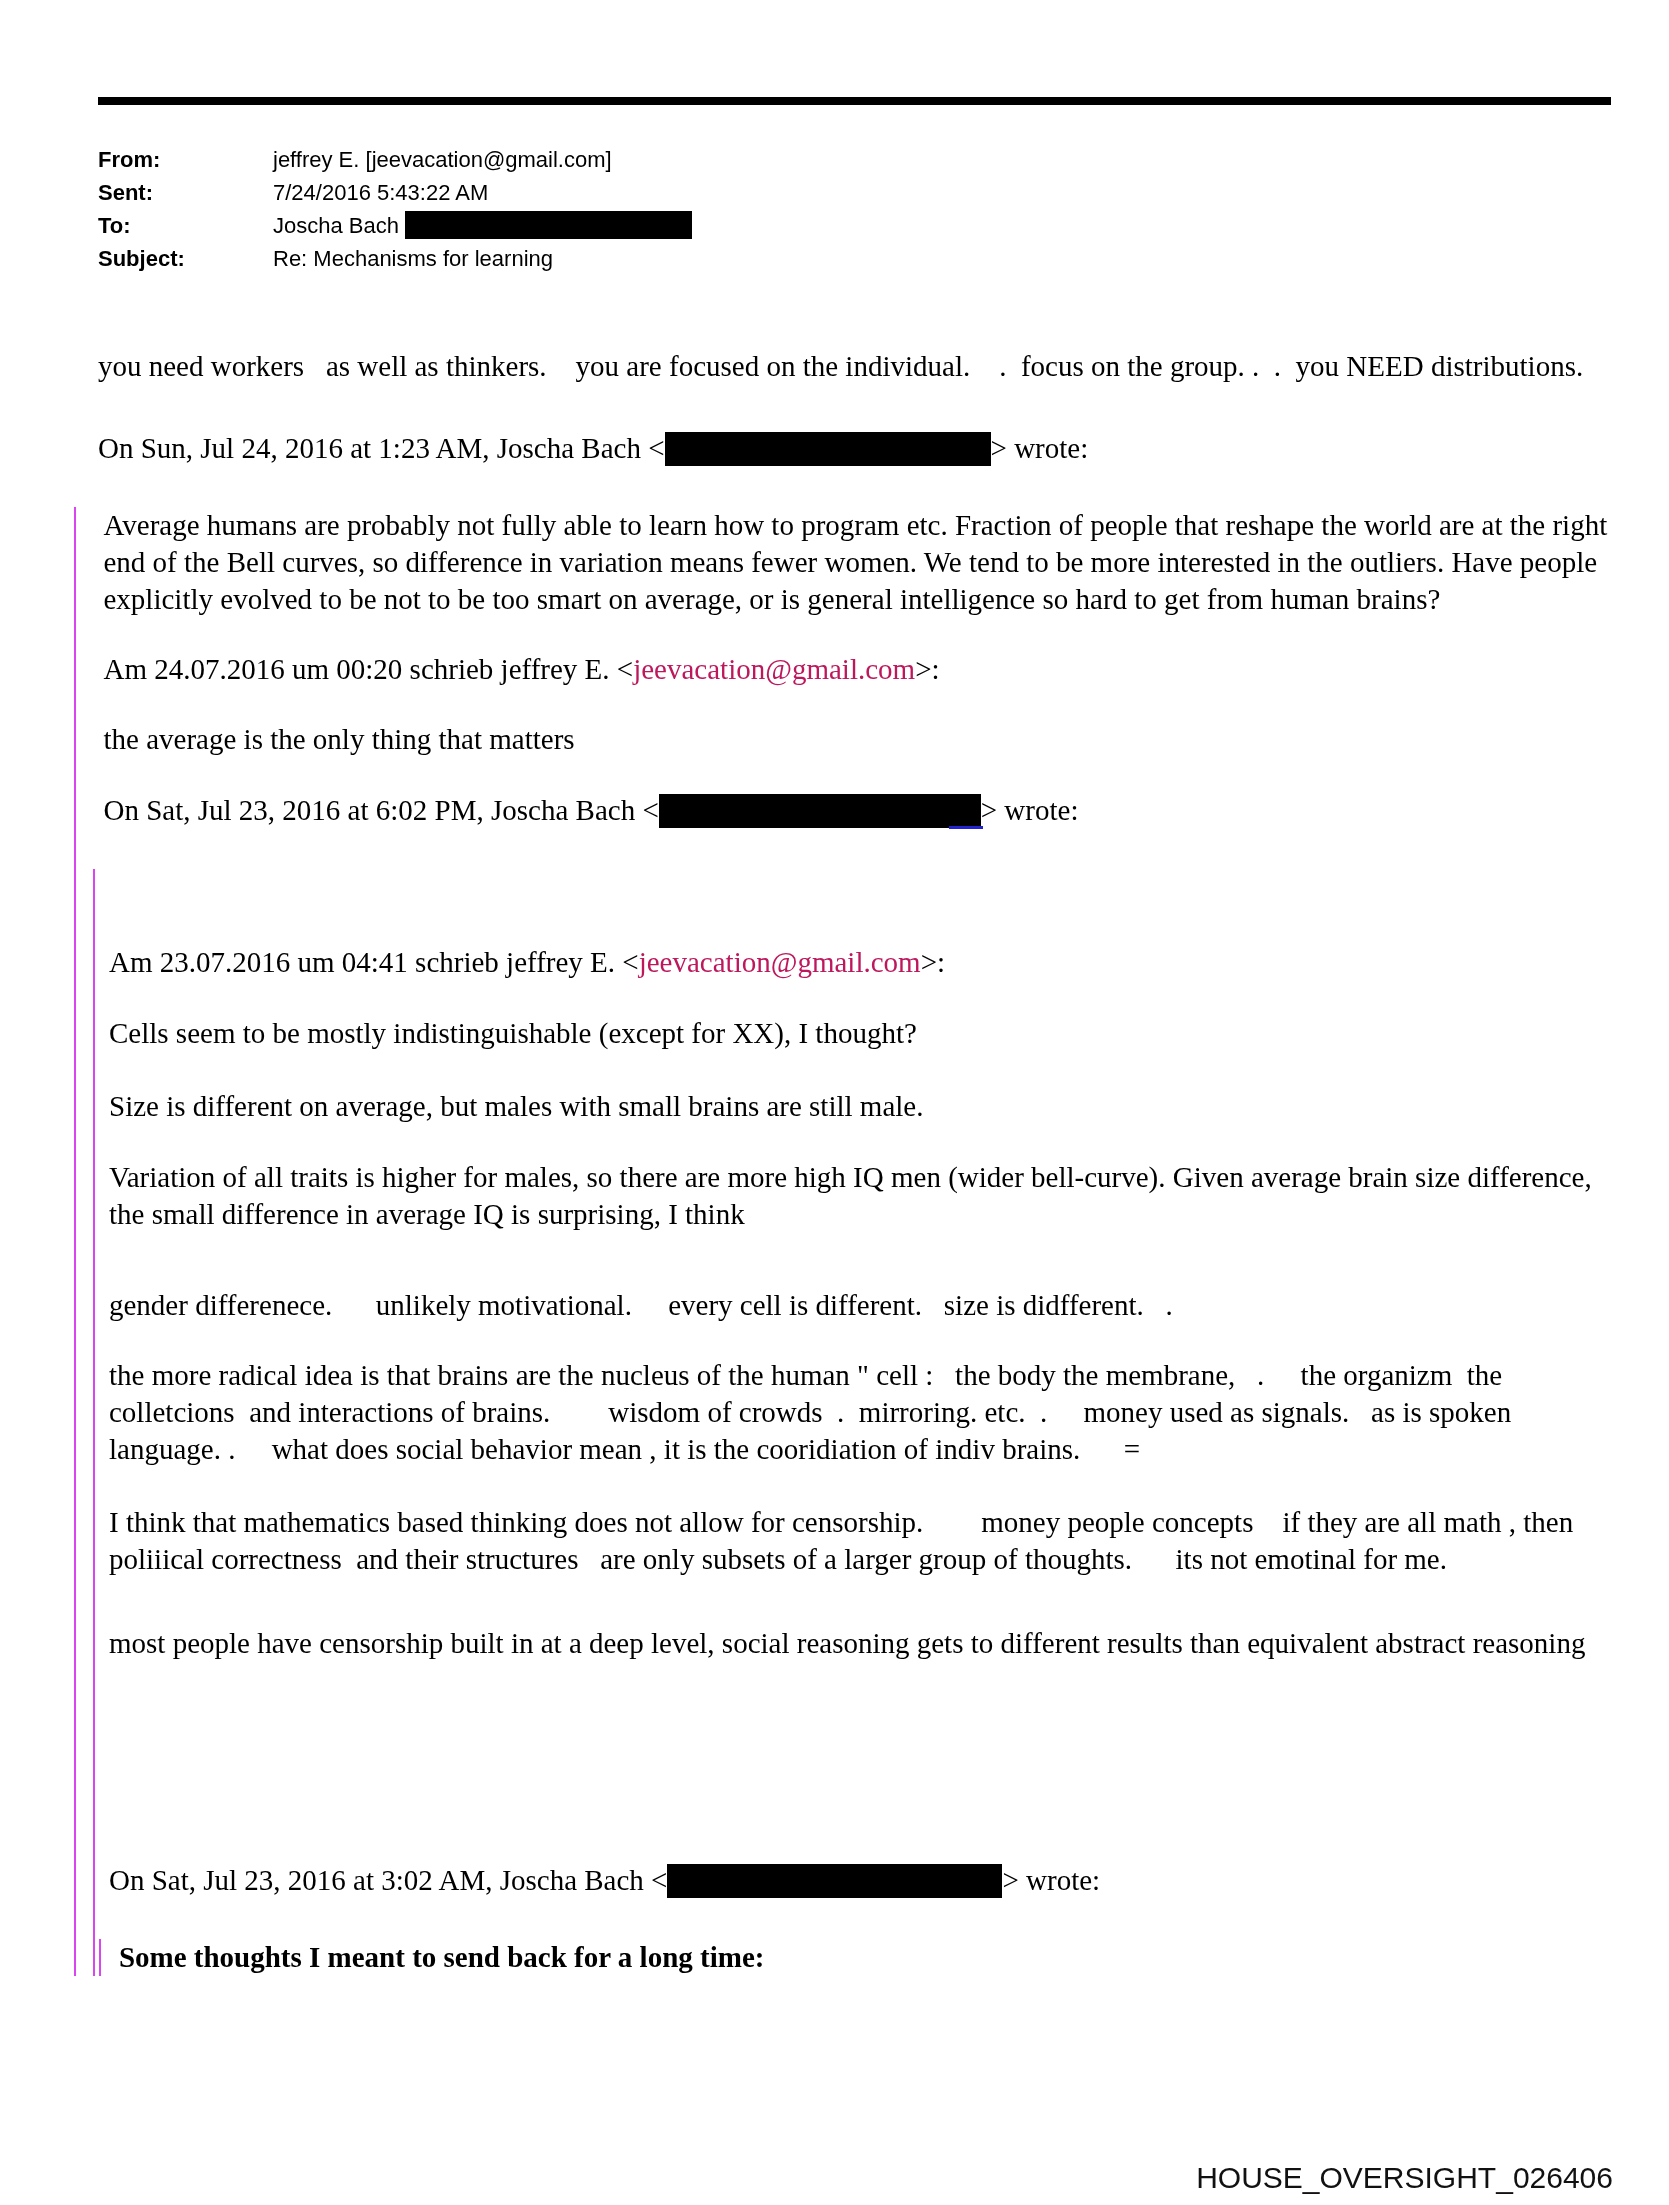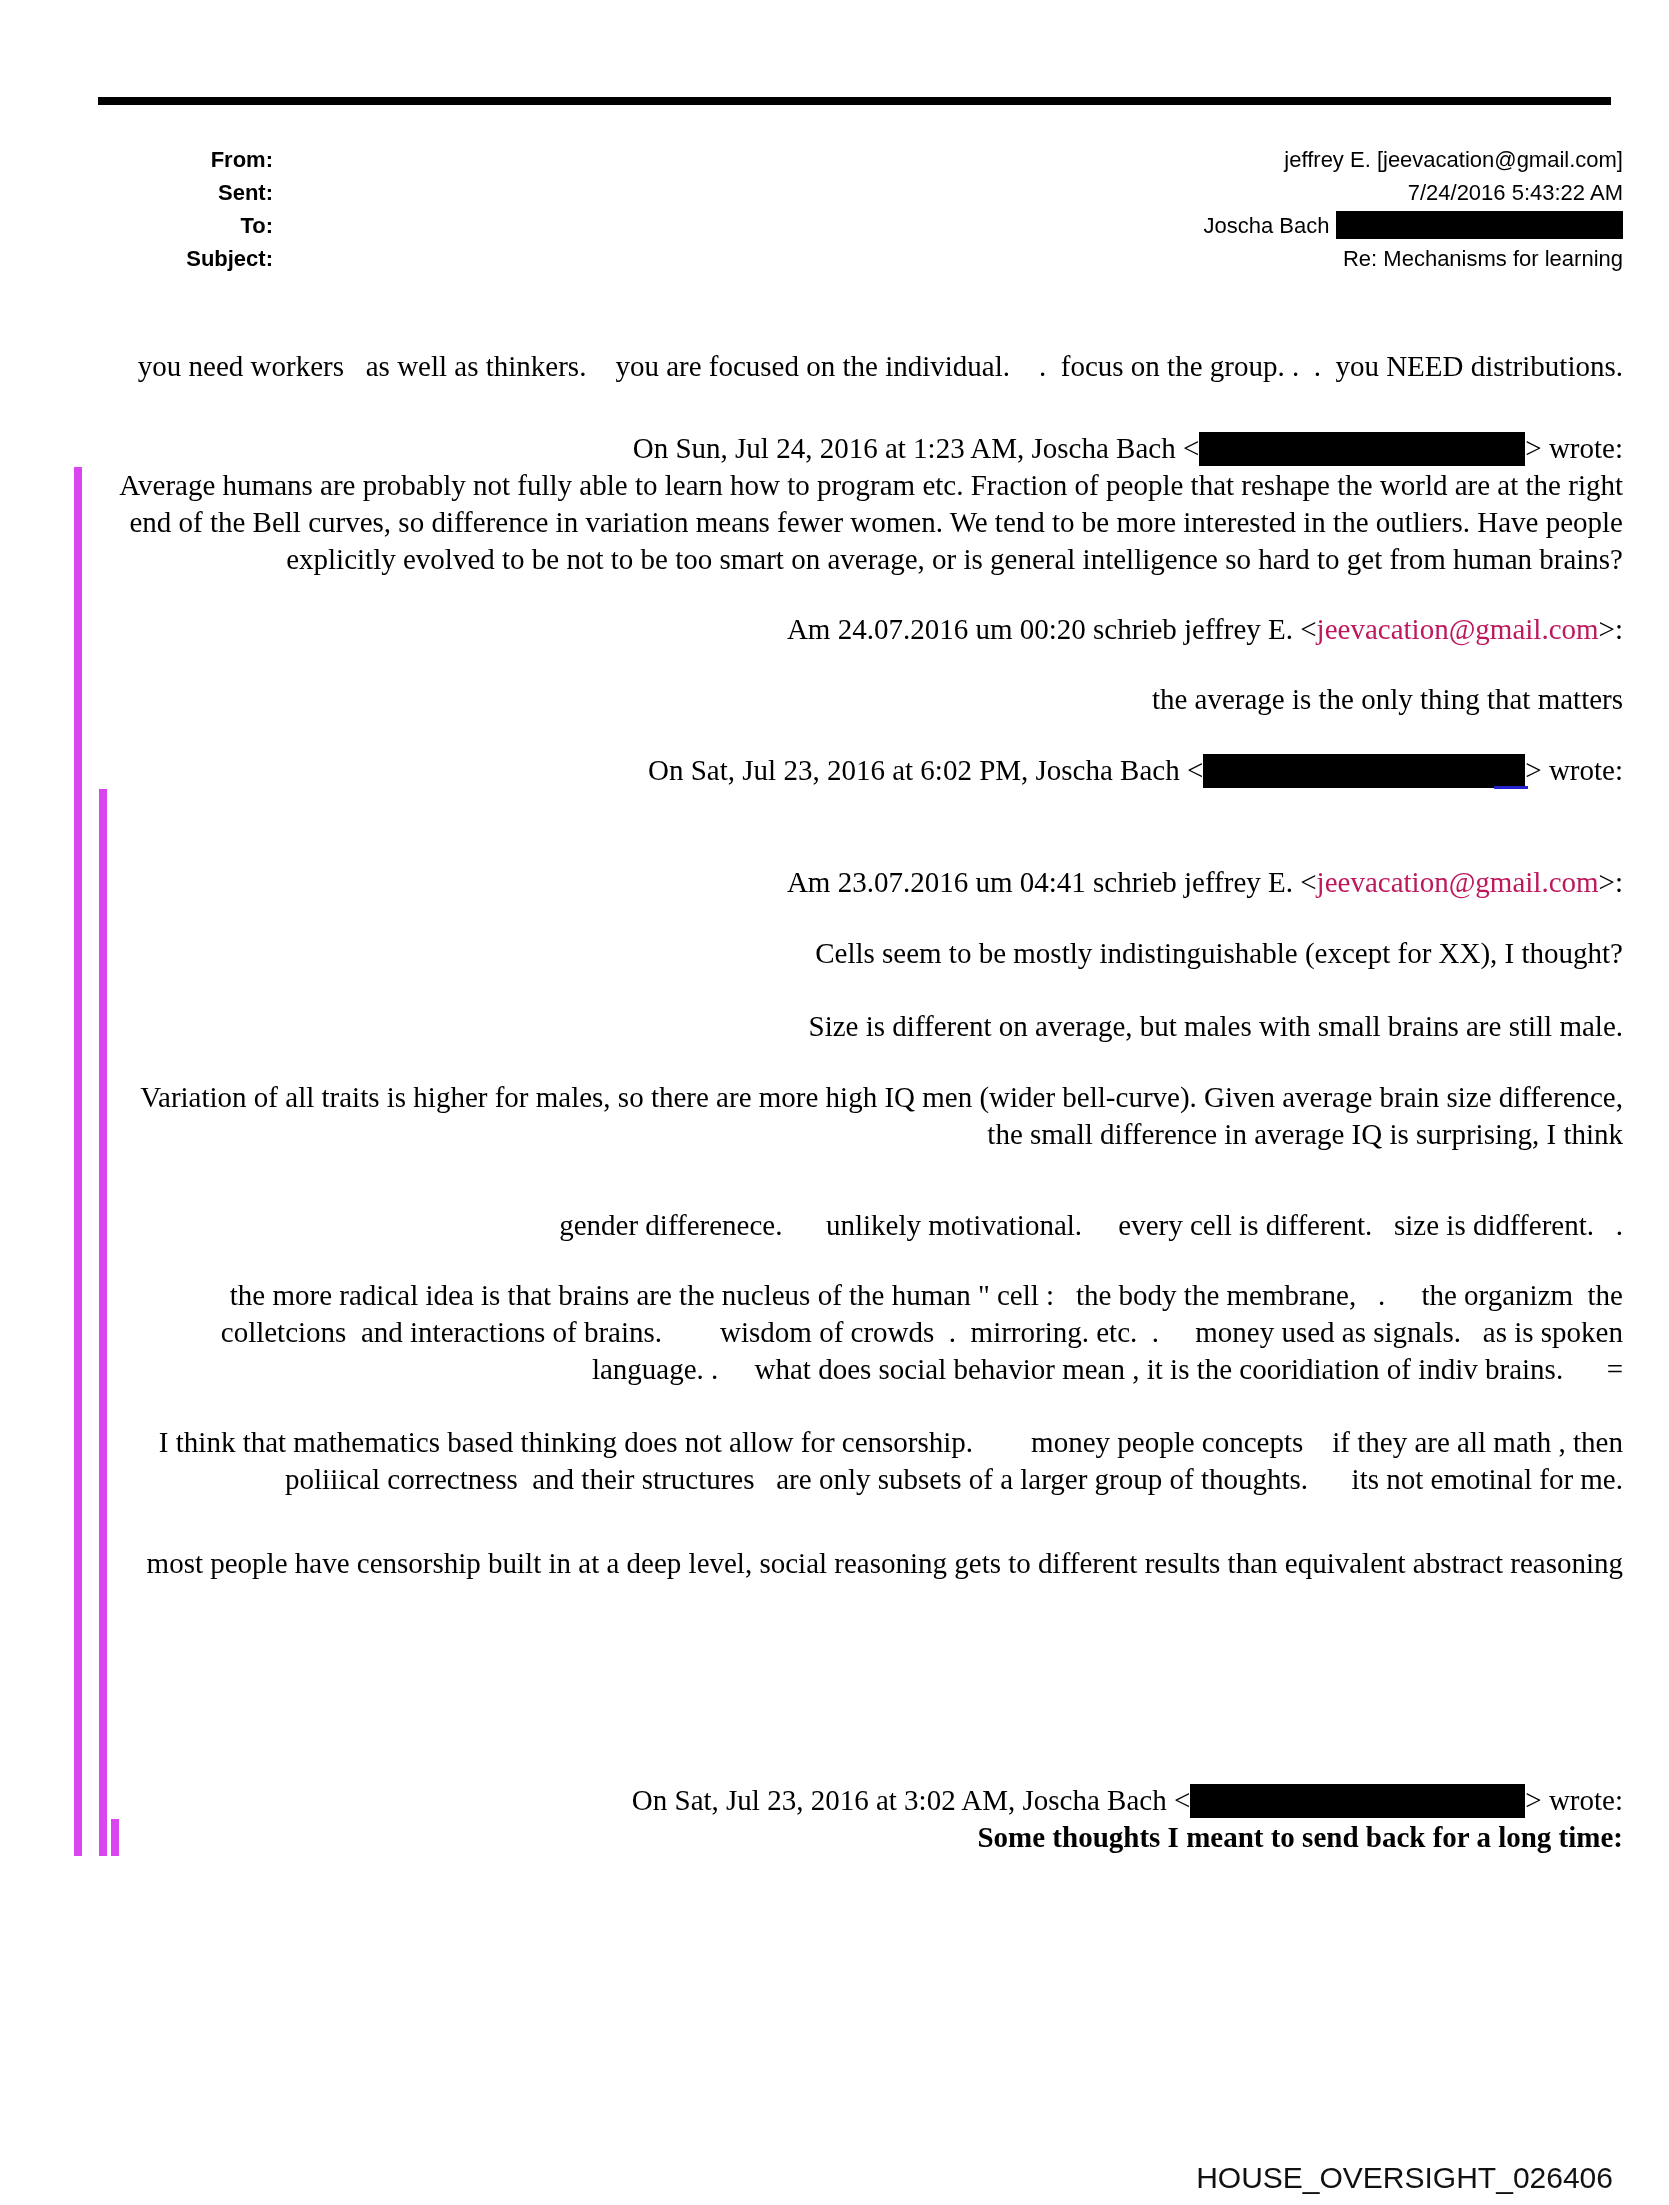--- a/index.html
+++ b/index.html
@@ -5,32 +5,31 @@
   html,body{margin:0;padding:0;background:#888;}
   .page{
     position:relative;
     width:1669px;height:2205px;
     background:#ffffff;
     box-sizing:border-box;
     padding:0 46px 0 98px;
     font-family:"Liberation Serif","DejaVu Serif",serif;
     color:#000;
     overflow:hidden;
-    text-align:right;
   }
   .gap{width:100%;}
   .top-rule{height:7.9px;width:1513px;background:#000;}
   .hdr-table{font-family:"Liberation Sans","DejaVu Sans",sans-serif;font-size:22px;line-height:33px;}
   .hdr-row{display:flex;}
   .hdr-label{width:175px;font-weight:bold;flex:0 0 auto;}
   .hdr-value{flex:1 1 auto;}
   .body-text{font-size:29px;line-height:37px;white-space:pre-wrap;margin:0;}
   .attribution{font-size:29px;line-height:37px;margin:0;white-space:pre-wrap;}
   blockquote{margin:0;}
-  .bq{border-left:8px solid #d946ef;}
+  .bq{border-left:2px solid #d946ef;margin-top:40px;}
   .bq1{margin-left:-24px;padding-left:27.5px;}
   .bq2{margin-left:-10.5px;padding-left:14px;}
   .bq3{margin-left:-9.8px;padding-left:17.7px;font-weight:bold;}
   .redaction{
     display:inline-block;background:#000;
     height:34px;vertical-align:-7.9px;
     position:relative;
   }
   .redaction.r-to{height:27.5px;vertical-align:-5.9px;}
   .link-hint{

